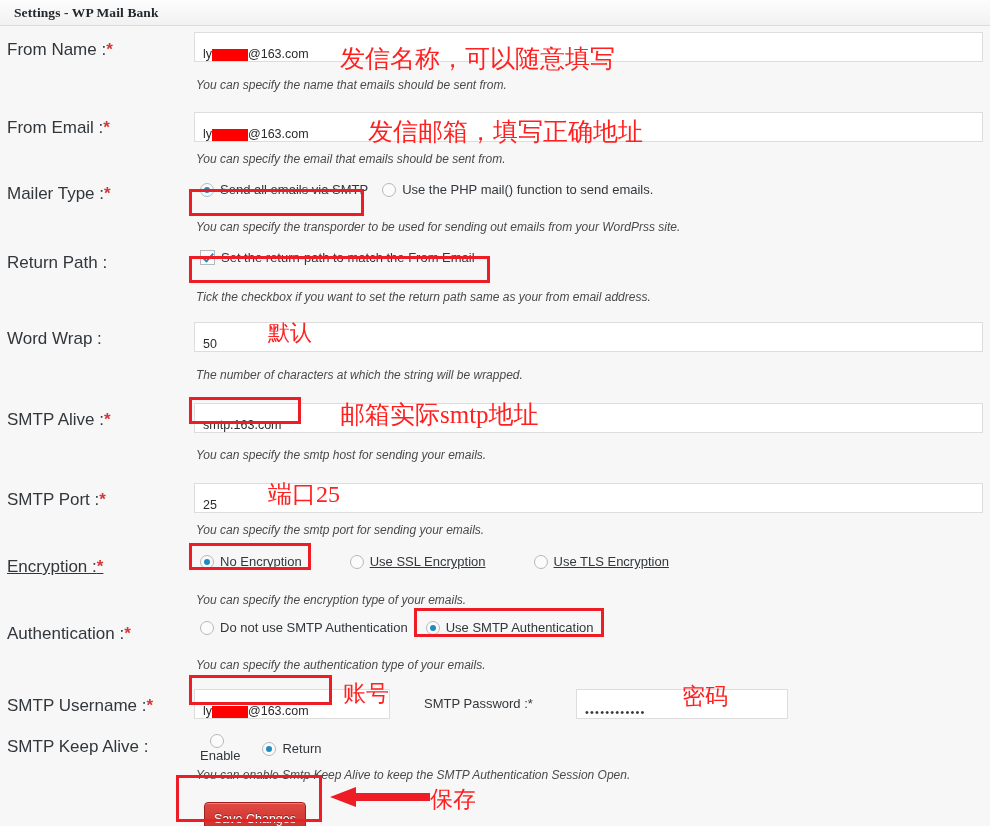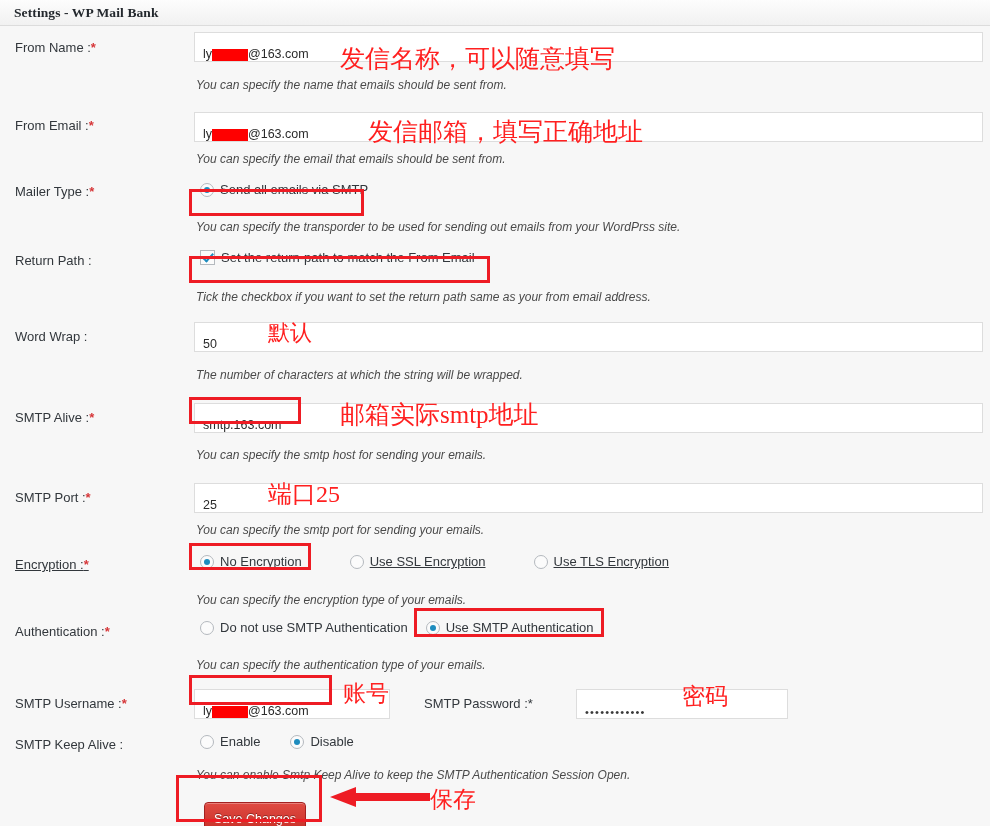--- a/index.html
+++ b/index.html
@@ -42,22 +42,22 @@
   }
   .row {
     display: flex;
     align-items: flex-start;
     position: relative;
   }
   .label {
     width: 194px;
     min-width: 194px;
     box-sizing: border-box;
-    padding-left: 15px;
-    font-size: 13px;
+    padding-left: 7px;
+    font-size: 17px;
     color: #32373c;
     white-space: nowrap;
   }
   .label .req {
     color: #d63638;
     font-weight: bold;
   }
   .field {
     position: relative;
     flex: 1;
@@ -230,20 +230,24 @@
   <div class="row" style="height:34px;">
     <div class="label" style="padding-top:4px;">
       <span>Mailer Type :</span><span class="req">*</span>
     </div>
     <div class="field">
       <div class="optrow" style="padding-top:2px; padding-left:6px;">
         <span class="opt" style="margin-right:14px;">
           <span class="radio on"></span>
           <span>Send all emails via SMTP</span>
         </span>
+        <span class="opt">
+          <span class="radio"></span>
+          <span>Use the PHP mail() function to send emails.</span>
+        </span>
       </div>
     </div>
   </div>
   <div class="row" style="height:34px;">
     <div class="label"></div>
     <div class="field">
       <div class="helper" style="padding-top:6px;">You can specify the transporder to be used for sending out emails from your WordPrss site.</div>
     </div>
   </div>
 
@@ -389,27 +393,27 @@
       </div>
     </div>
   </div>
 
   <div class="row" style="height:30px; margin-top:6px;">
     <div class="label" style="padding-top:5px;">
       <span>SMTP Keep Alive :</span><span class="req"></span>
     </div>
     <div class="field">
       <div class="optrow" style="padding-top:2px; padding-left:6px;">
-        <span class="opt" style="margin-right:30px;">
+        <span class="opt" style="margin-right:22px;flex-direction:column;">
           <span class="radio"></span>
           <span>Enable</span>
         </span>
         <span class="opt">
           <span class="radio on"></span>
-          <span>Disable</span>
+          <span>Return</span>
         </span>
       </div>
     </div>
   </div>
   <div class="row" style="height:28px;">
     <div class="label"></div>
     <div class="field">
       <div class="helper" style="padding-top:6px;">You can enable Smtp Keep Alive to keep the SMTP Authentication Session Open.</div>
     </div>
   </div>

